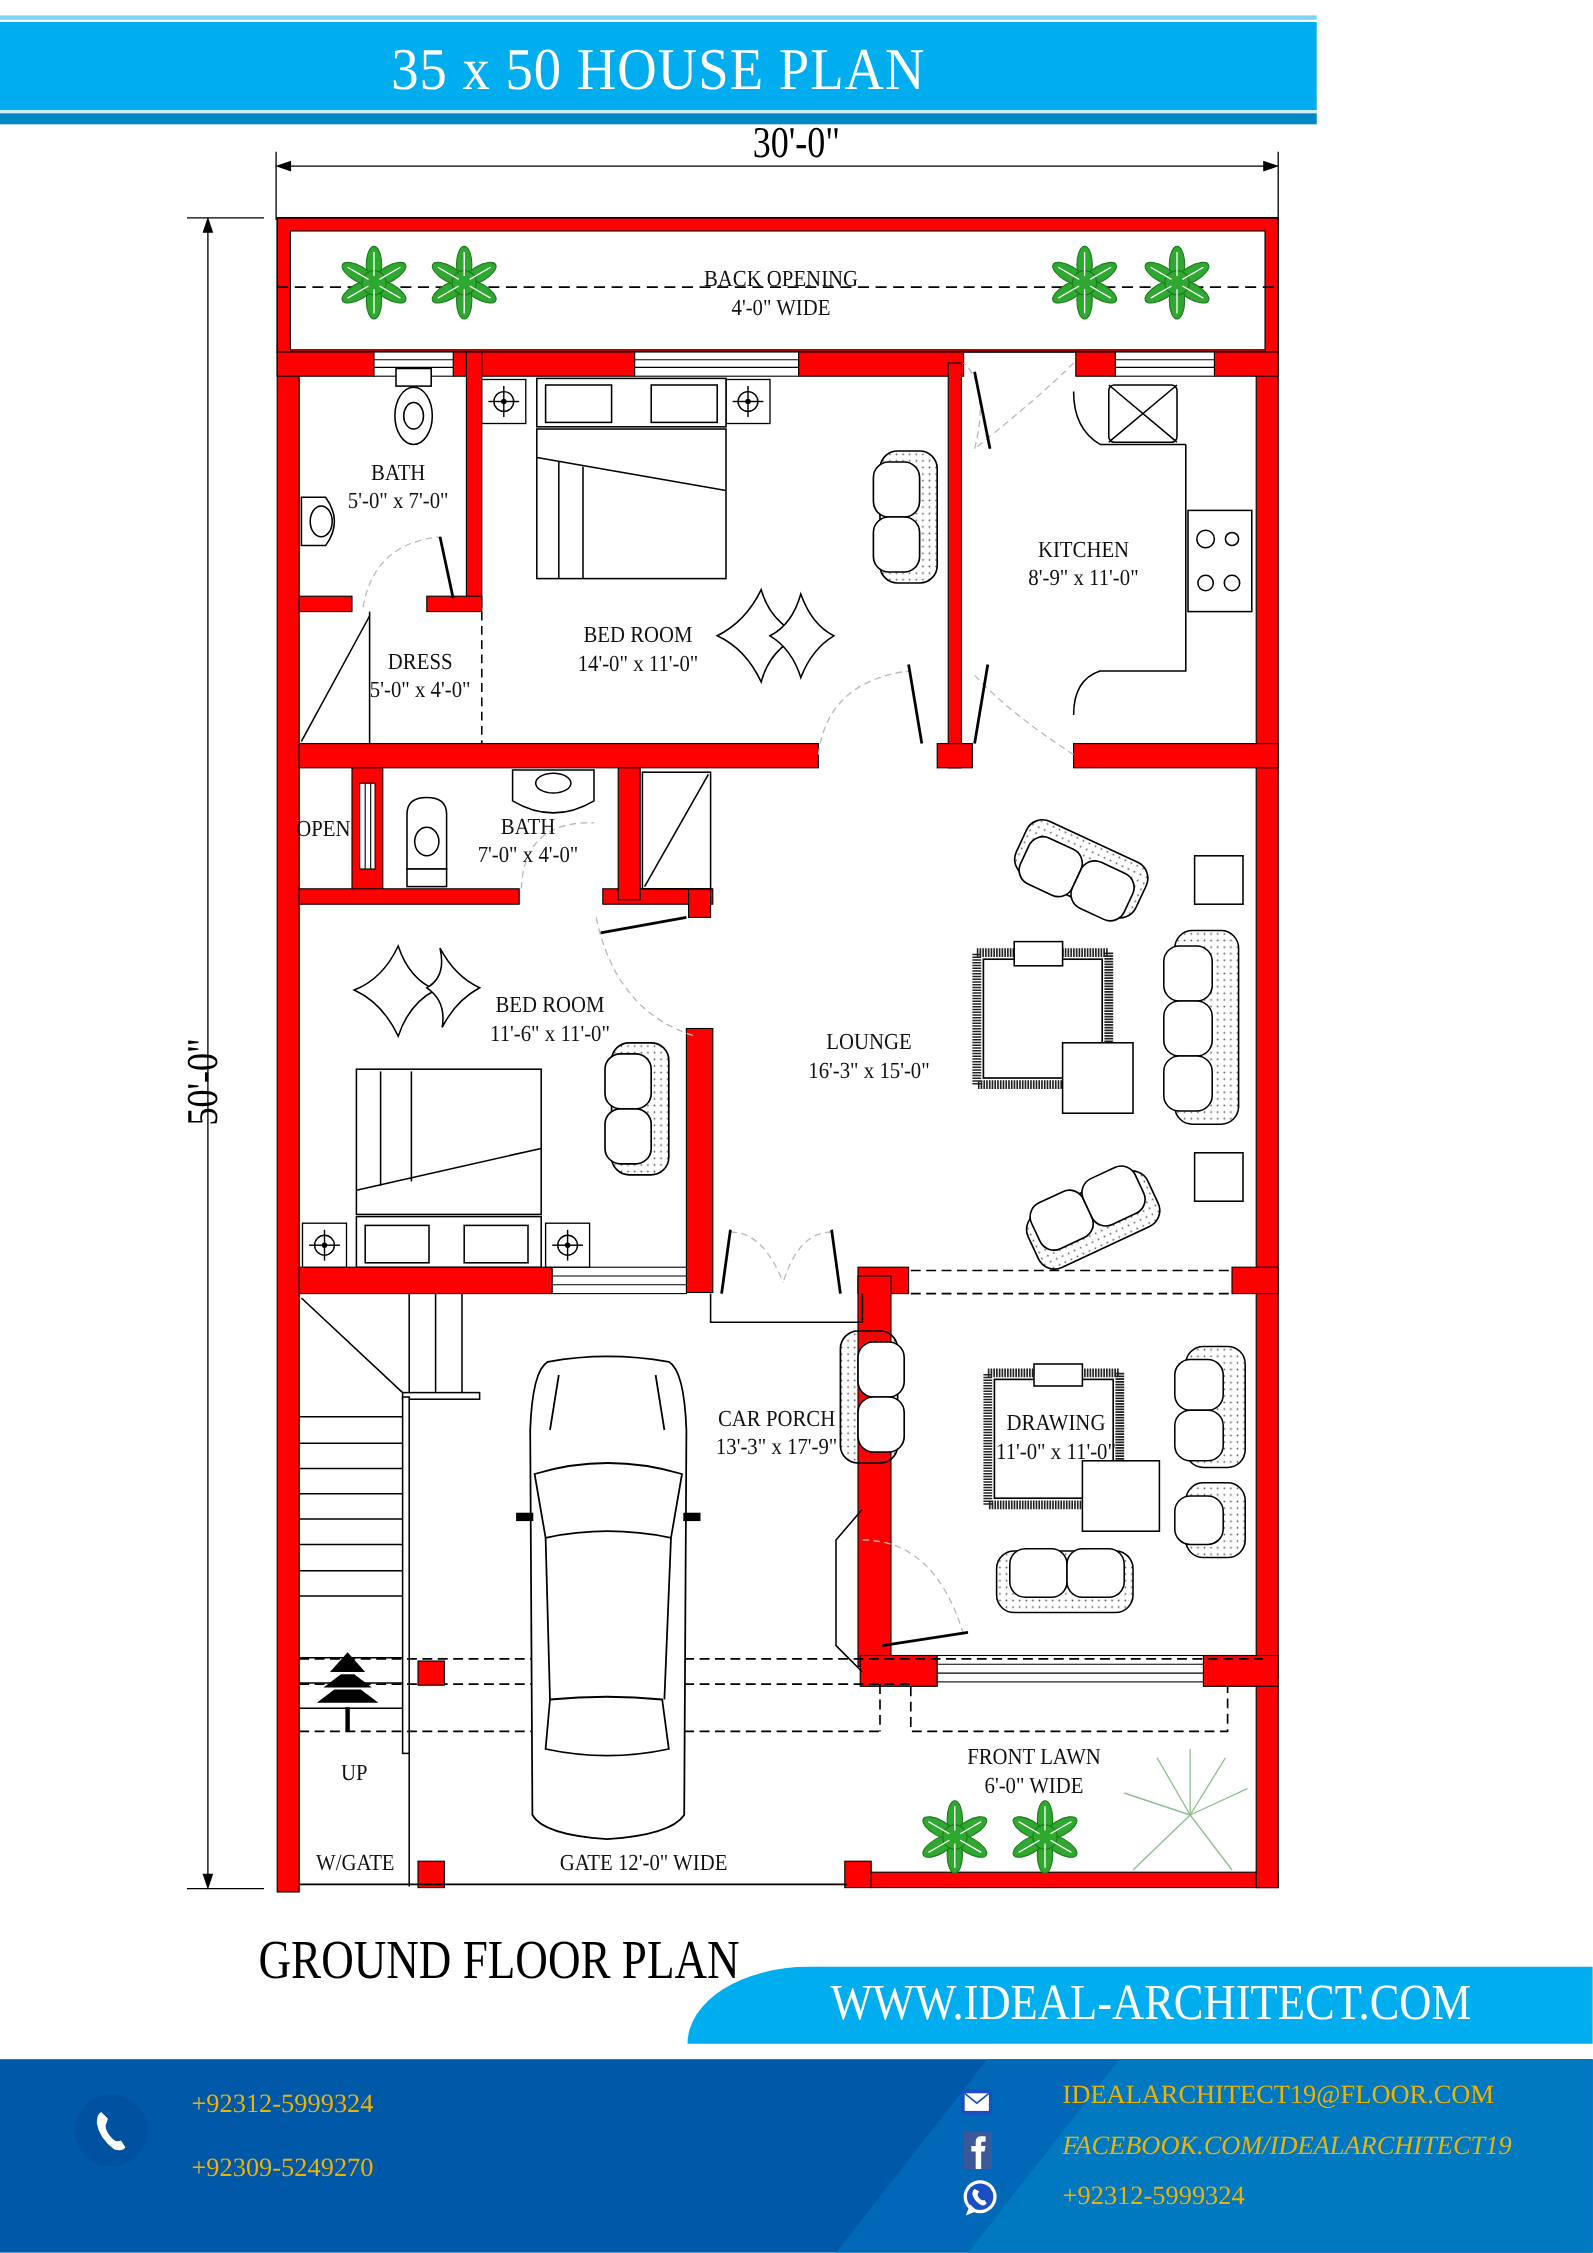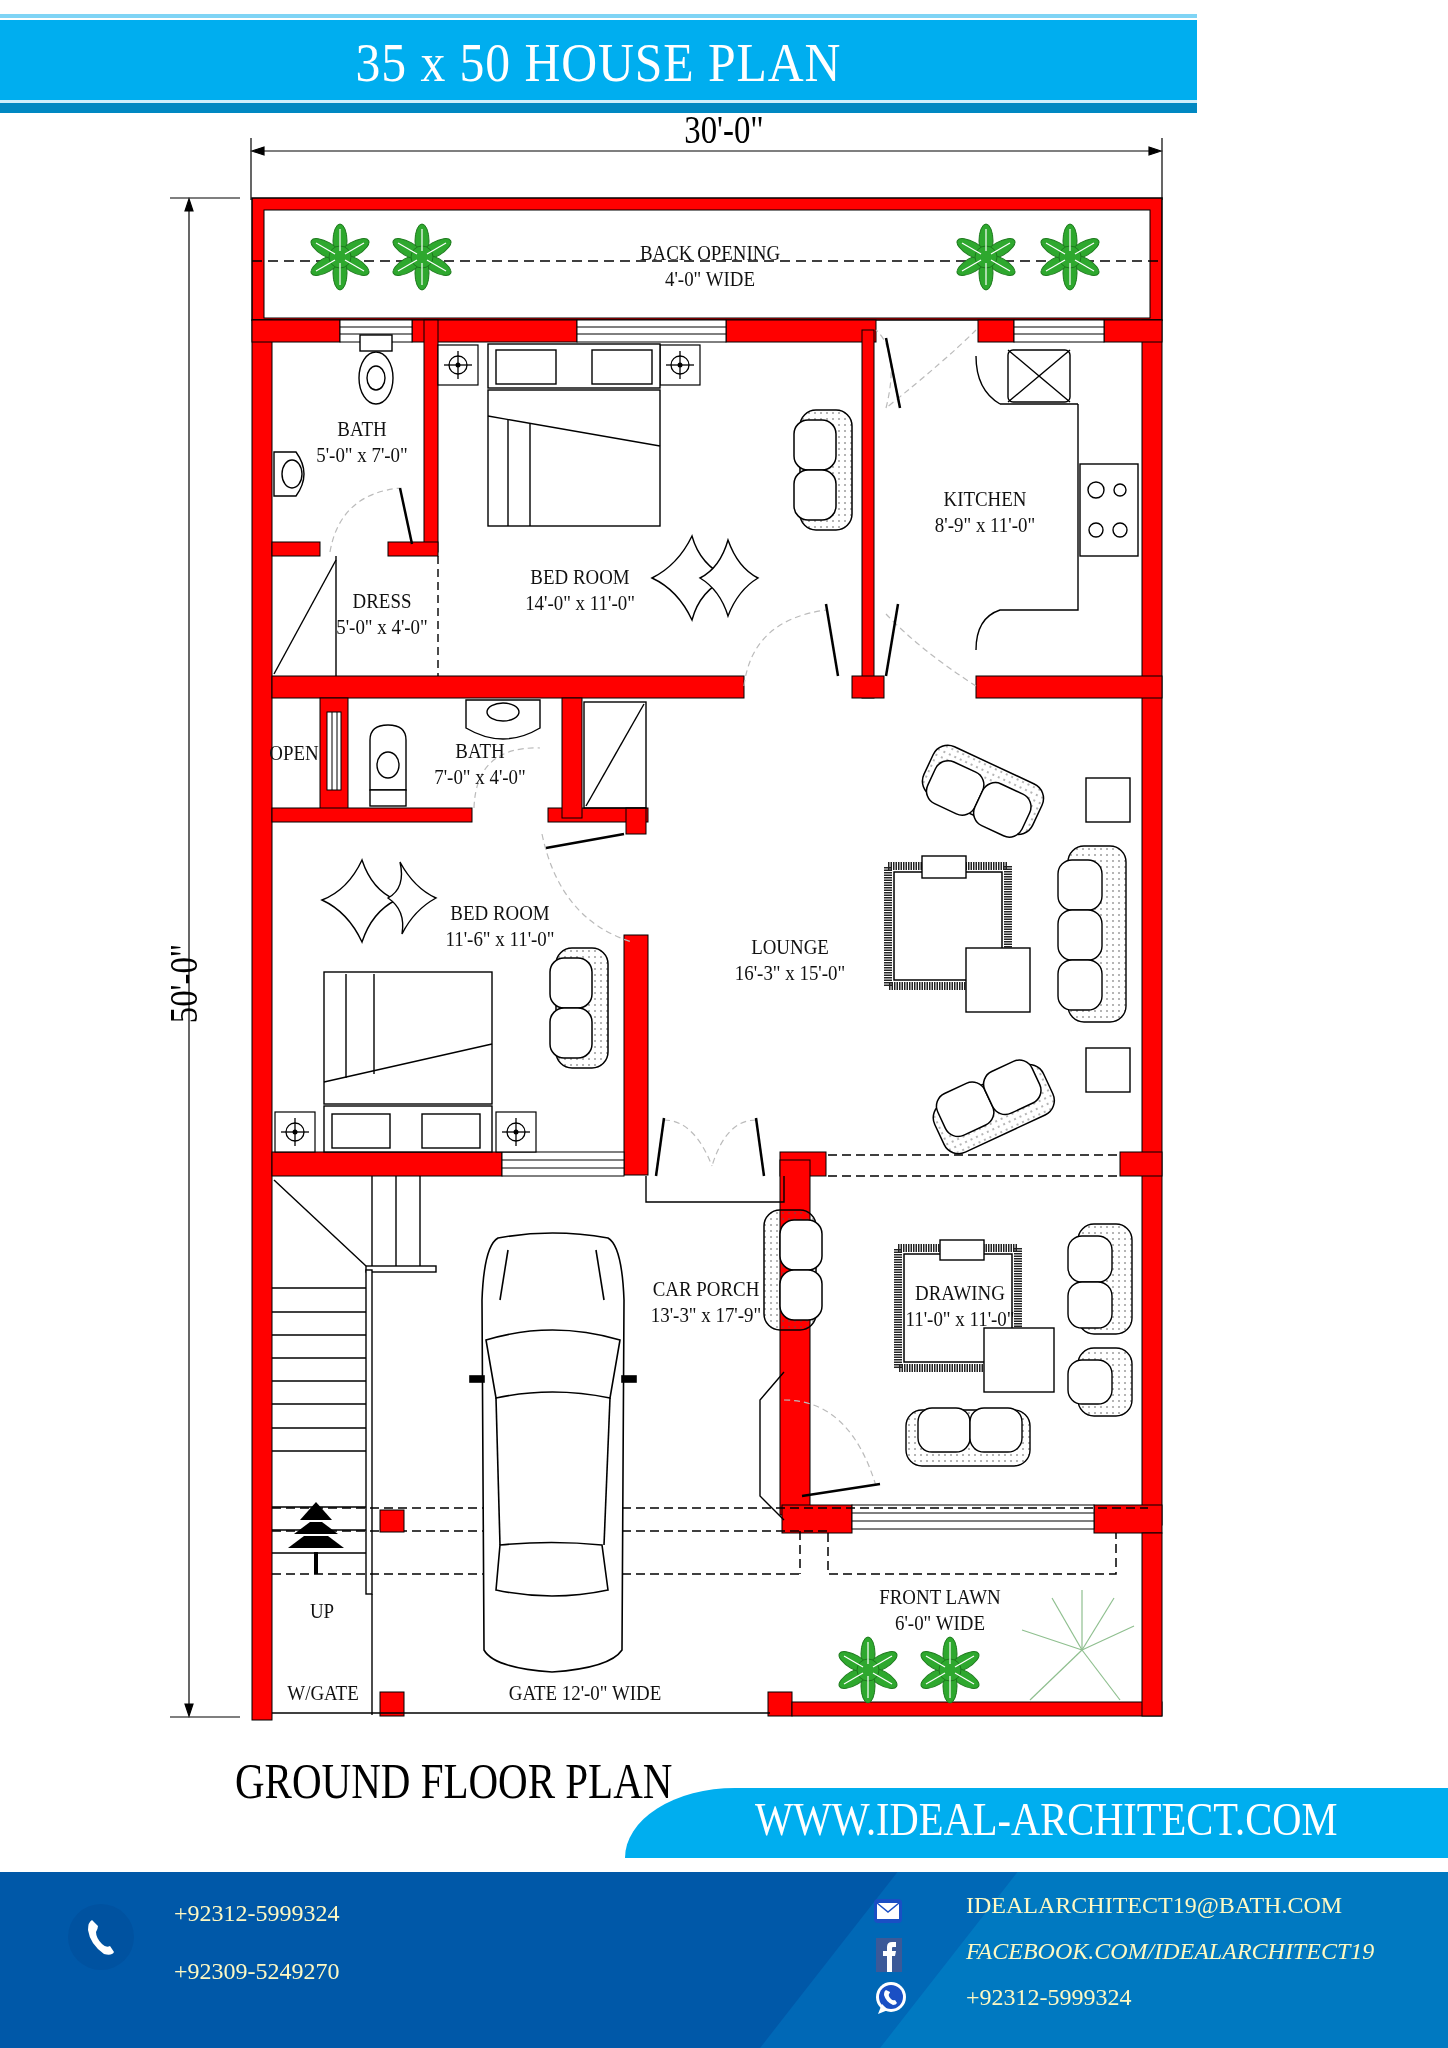--- a/index.html
+++ b/index.html
@@ -13,21 +13,21 @@
   .plan{position:absolute;left:0;top:100px;}
   .dim-top{position:absolute;left:0;top:106px;width:1448px;text-align:center;font-size:40px;color:#000;transform:scaleX(0.82);}
   .dim-left{position:absolute;left:135px;top:960px;font-size:40px;color:#000;transform:rotate(-90deg) scaleX(0.82);transform-origin:center;white-space:nowrap;}
   .lbl{position:absolute;text-align:center;color:#111;font-size:21px;line-height:26px;white-space:nowrap;transform:scaleX(0.9);}
   .ground-title{position:absolute;left:235px;top:1752px;font-size:50px;color:#000;transform:scaleX(0.82);transform-origin:left;white-space:nowrap;}
   .web-banner{position:absolute;left:625px;top:1788px;width:823px;height:70px;background:#00aeef;border-top-left-radius:110px 70px;}
   .web-text{position:absolute;left:755px;top:1793px;font-size:46px;color:#fff;white-space:nowrap;transform:scaleX(0.88);transform-origin:left;}
   .footer{position:absolute;left:0;top:1872px;width:1448px;height:176px;background:#0058a8;overflow:hidden;}
   .footer .stripe1{position:absolute;left:760px;top:0;width:720px;height:176px;background:#0068b6;transform:skewX(-38deg);transform-origin:bottom left;}
   .footer .stripe2{position:absolute;left:880px;top:0;width:720px;height:176px;background:#0079c1;transform:skewX(-38deg);transform-origin:bottom left;}
-  .footer .txt{position:absolute;color:#fef9c3;font-size:24px;white-space:nowrap;}
+  .footer .txt{position:absolute;color:#eab308;font-size:24px;white-space:nowrap;}
   .phone-badge{position:absolute;left:68px;top:32px;width:66px;height:66px;border-radius:50%;background:#0052a0;}
   .icon-box{position:absolute;width:30px;height:30px;}
 </style>
 </head>
 <body>
 
 <div class="header">
   <div class="band-top"></div>
   <div class="band-main"></div>
   <div class="band-line"></div>
@@ -443,21 +443,21 @@
   <div class="txt" style="left:174px;top:28px;">+92312-5999324</div>
   <div class="txt" style="left:174px;top:86px;">+92309-5249270</div>
 
   <div class="icon-box" style="left:873px;top:24px;">
     <svg width="30" height="30" viewBox="0 0 30 30">
       <rect x="1" y="3" width="28" height="24" rx="4" fill="#1a4fc4"></rect>
       <rect x="4" y="7" width="22" height="16" fill="#fff"></rect>
       <polyline points="4,7 15,16 26,7" fill="none" stroke="#1a4fc4" stroke-width="1.5"></polyline>
     </svg>
   </div>
-  <div class="txt" style="left:966px;top:20px;">IDEALARCHITECT19@BATH.COM</div>
+  <div class="txt" style="left:966px;top:20px;">IDEALARCHITECT19@FLOOR.COM</div>
 
   <div class="icon-box" style="left:876px;top:66px;">
     <svg width="26" height="34" viewBox="0 0 26 34">
       <rect x="0" y="0" width="26" height="34" fill="#3b5998"></rect>
       <path d="M11,34 L11,18 L7,18 L7,13 L11,13 L11,9 Q11,4 16,4 L20,4 L20,9 L17,9 Q16,9 16,10 L16,13 L20,13 L19,18 L16,18 L16,34 Z" fill="#fff"></path>
     </svg>
   </div>
   <div class="txt" style="left:966px;top:66px;font-style:italic;">FACEBOOK.COM/IDEALARCHITECT19</div>
 
   <div class="icon-box" style="left:874px;top:108px;">

